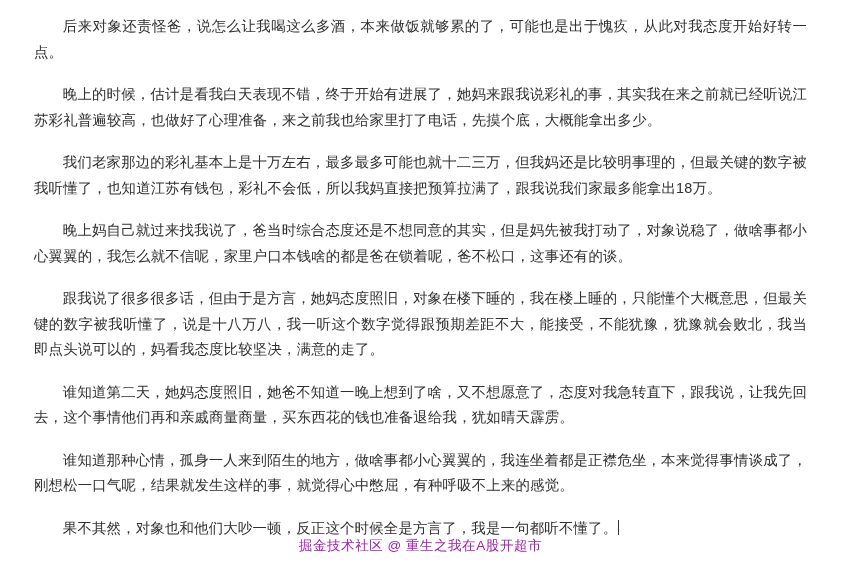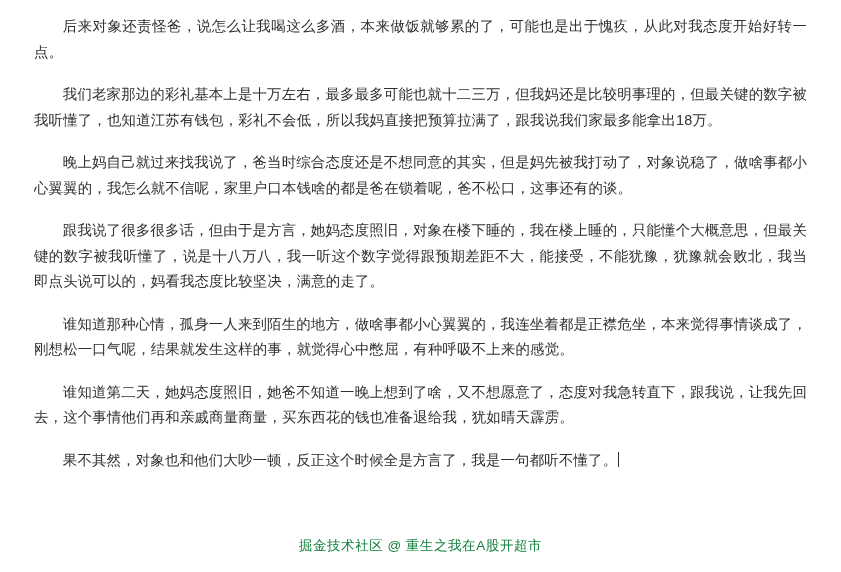--- a/index.html
+++ b/index.html
@@ -46,40 +46,41 @@
     vertical-align: -2px;
     margin-left: 1px;
   }
   .watermark {
     position: absolute;
     left: 0;
     right: 0;
     bottom: 17px;
     text-align: center;
     font-size: 13.5px;
-    color: #15803d;
+    color: #a21caf;
     letter-spacing: 0.6px;
     user-select: none;
   }
   .watermark .wm-sep {
     margin: 0 4px;
   }
 </style>
 </head>
 <body>
 
 <div class="page">
 
   <div class="article">
     <p class="para">后来对象还责怪爸，说怎么让我喝这么多酒，本来做饭就够累的了，可能也是出于愧疚，从此对我态度开始好转一点。</p>
+    <p class="para">晚上的时候，估计是看我白天表现不错，终于开始有进展了，她妈来跟我说彩礼的事，其实我在来之前就已经听说江苏彩礼普遍较高，也做好了心理准备，来之前我也给家里打了电话，先摸个底，大概能拿出多少。</p>
     <p class="para">我们老家那边的彩礼基本上是十万左右，最多最多可能也就十二三万，但我妈还是比较明事理的，但最关键的数字被我听懂了，也知道江苏有钱包，彩礼不会低，所以我妈直接把预算拉满了，跟我说我们家最多能拿出18万。</p>
     <p class="para">晚上妈自己就过来找我说了，爸当时综合态度还是不想同意的其实，但是妈先被我打动了，对象说稳了，做啥事都小心翼翼的，我怎么就不信呢，家里户口本钱啥的都是爸在锁着呢，爸不松口，这事还有的谈。</p>
     <p class="para">跟我说了很多很多话，但由于是方言，她妈态度照旧，对象在楼下睡的，我在楼上睡的，只能懂个大概意思，但最关键的数字被我听懂了，说是十八万八，我一听这个数字觉得跟预期差距不大，能接受，不能犹豫，犹豫就会败北，我当即点头说可以的，妈看我态度比较坚决，满意的走了。</p>
+    <p class="para">谁知道第二天，她妈态度照旧，她爸不知道一晚上想到了啥，又不想愿意了，态度对我急转直下，跟我说，让我先回去，这个事情他们再和亲戚商量商量，买东西花的钱也准备退给我，犹如晴天霹雳。</p>
     <p class="para">谁知道那种心情，孤身一人来到陌生的地方，做啥事都小心翼翼的，我连坐着都是正襟危坐，本来觉得事情谈成了，刚想松一口气呢，结果就发生这样的事，就觉得心中憋屈，有种呼吸不上来的感觉。</p>
-    <p class="para">谁知道第二天，她妈态度照旧，她爸不知道一晚上想到了啥，又不想愿意了，态度对我急转直下，跟我说，让我先回去，这个事情他们再和亲戚商量商量，买东西花的钱也准备退给我，犹如晴天霹雳。</p>
     <p class="para"><span>果不其然，对象也和他们大吵一顿，反正这个时候全是方言了，我是一句都听不懂了。</span><span class="caret"></span></p>
   </div>
 
   <div class="watermark">
     <span>掘金技术社区</span><span class="wm-sep">@</span><span>重生之我在A股开超市</span>
   </div>
 
 </div>
 
 </body></html>

